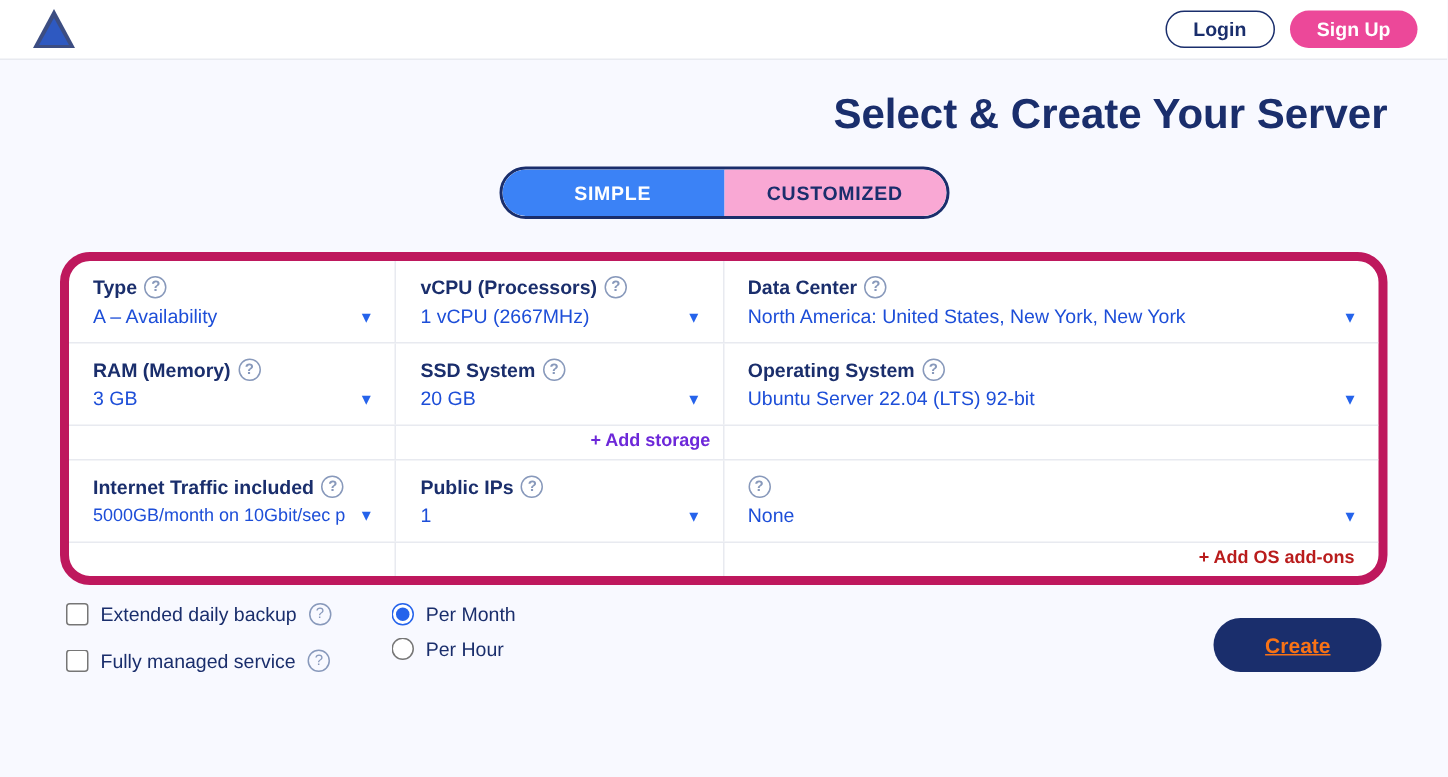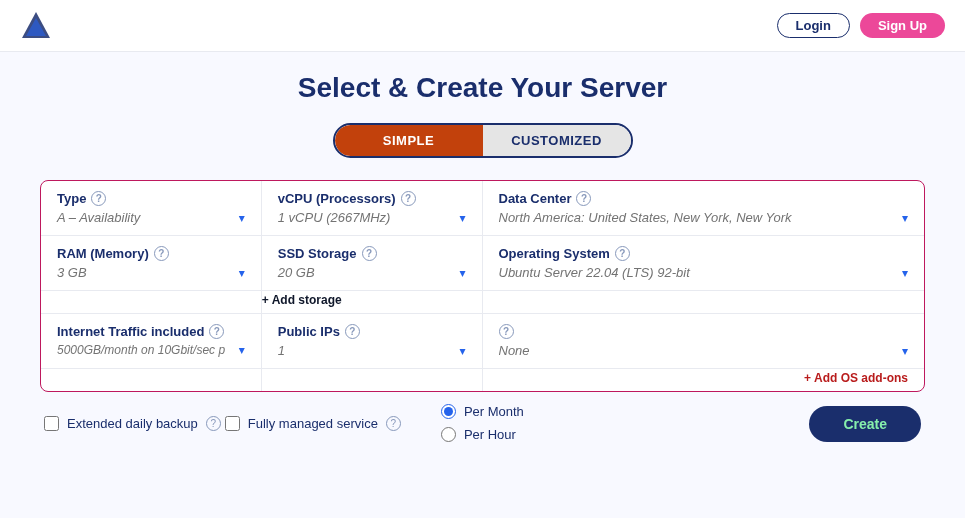--- a/index.html
+++ b/index.html
@@ -6,21 +6,21 @@
     body {
       font-family: 'Segoe UI', Arial, sans-serif;
       background: #f8f9ff;
       color: #1a2e6c;
       width: 965px;
       min-height: 518px;
       overflow: hidden;
     }
     .top-bar {
       background: #fff;
-      height: 52px;
+      height: 40px;
       display: flex;
       align-items: center;
       padding: 0 20px;
       justify-content: space-between;
       border-bottom: 1px solid #e8eaf0;
     }
     .logo {
       display: flex;
       align-items: center;
       gap: 8px;
@@ -50,21 +50,21 @@
       border-radius: 20px;
       padding: 4px 18px;
       font-size: 13px;
       font-weight: 600;
       cursor: pointer;
     }
     .main-content {
       padding: 18px 40px 10px;
     }
     .page-title {
-      text-align: center;
+      text-align: right;
       color: #1a2e6c;
       font-size: 28px;
       font-weight: 700;
       line-height: 1.25;
       margin-bottom: 18px;
     }
     .toggle-bar {
       display: flex;
       justify-content: center;
       margin-bottom: 22px;
@@ -81,26 +81,26 @@
       padding: 8px 0;
       text-align: center;
       font-weight: 700;
       font-size: 13px;
       cursor: pointer;
       letter-spacing: 0.5px;
       border: none;
       outline: none;
     }
     .toggle-btn.active {
-      background: #c2410c;
+      background: #3b82f6;
       color: #fff;
       border-radius: 28px 0 0 28px;
     }
     .toggle-btn.inactive {
-      background: #e5e5e5;
+      background: #f9a8d4;
       color: #1a2e6c;
       border-radius: 0 28px 28px 0;
     }
     .field-label {
       display: flex;
       align-items: center;
       gap: 5px;
       color: #1a2e6c;
       font-size: 13px;
       font-weight: 600;
@@ -118,42 +118,41 @@
       color: #8899bb;
       cursor: pointer;
       flex-shrink: 0;
     }
     .select-wrapper {
       position: relative;
       display: flex;
       align-items: center;
     }
     .select-value {
-      color: #737373;
+      color: #1d4ed8;
       font-size: 13px;
       font-weight: 500;
       flex: 1;
-      font-style: italic;
     }
     .chevron-icon {
       color: #2563eb;
       font-size: 12px;
       margin-left: 6px;
       cursor: pointer;
     }
     .extras-row {
       display: flex;
       gap: 40px;
       margin-top: 12px;
       padding: 0 4px;
     }
     .checkbox-row {
       display: flex;
-      flex-direction: row;
-      gap: 4px;
+      flex-direction: column;
+      gap: 16px;
     }
     .checkbox-item {
       display: flex;
       align-items: center;
       gap: 8px;
       font-size: 13px;
       color: #1a2e6c;
       font-weight: 500;
     }
     .checkbox-item input[type=checkbox] {
@@ -174,33 +173,34 @@
       color: #1a2e6c;
       font-weight: 500;
     }
     .radio-item input[type=radio] {
       width: 15px;
       height: 15px;
       accent-color: #2563eb;
     }
     .create-btn {
       background: #1a2e6c;
-      color: #86efac;
+      color: #f97316;
       border: none;
       border-radius: 22px;
       padding: 10px 34px;
       font-size: 14px;
       font-weight: 700;
       cursor: pointer;
+      text-decoration: underline;
     }
     
     .config-section {
       background: #fff;
-      border: 1px solid #be185d;
-      border-radius: 8px;
+      border: 6px solid #be185d;
+      border-radius: 20px;
       overflow: hidden;
     }
     .config-row {
       display: grid;
       grid-template-columns: 1fr 1fr 2fr;
       border-bottom: 1px solid #e8eaf0;
     }
     .config-row:last-child {
       border-bottom: none;
     }
@@ -282,21 +282,21 @@
           <span>RAM (Memory)</span>
           <span class="help-icon">?</span>
         </div>
         <div class="select-wrapper">
           <span class="select-value">3 GB</span>
           <span class="chevron-icon">▾</span>
         </div>
       </div>
       <div class="col">
         <div class="field-label">
-          <span>SSD Storage</span>
+          <span>SSD System</span>
           <span class="help-icon">?</span>
         </div>
         <div class="select-wrapper">
           <span class="select-value">20 GB</span>
           <span class="chevron-icon">▾</span>
         </div>
       </div>
       <div class="col">
         <div class="field-label">
           <span>Operating System</span>
@@ -304,21 +304,21 @@
         </div>
         <div class="select-wrapper">
           <span class="select-value">Ubuntu Server 22.04 (LTS) 92-bit</span>
           <span class="chevron-icon">▾</span>
         </div>
       </div>
     </div>
 
     <div style="display:grid;grid-template-columns:1fr 1fr 2fr;border-bottom:1px solid #e8eaf0;">
       <div style="border-right:1px solid #e8eaf0;height:22px;"></div>
-      <div style="border-right:1px solid #e8eaf0;padding:2px 8px 2px 0;text-align:left;font-size:12px;color:#0f172a;font-weight:600;cursor:pointer;">+ Add storage</div>
+      <div style="border-right:1px solid #e8eaf0;padding:2px 8px 2px 0;text-align:right;font-size:12px;color:#6d28d9;font-weight:600;cursor:pointer;">+ Add storage</div>
       <div style="padding:2px 0;"></div>
     </div>
 
     <div class="config-row">
       <div class="col">
         <div class="field-label">
           <span>Internet Traffic included</span>
           <span class="help-icon">?</span>
         </div>
         <div class="select-wrapper">

